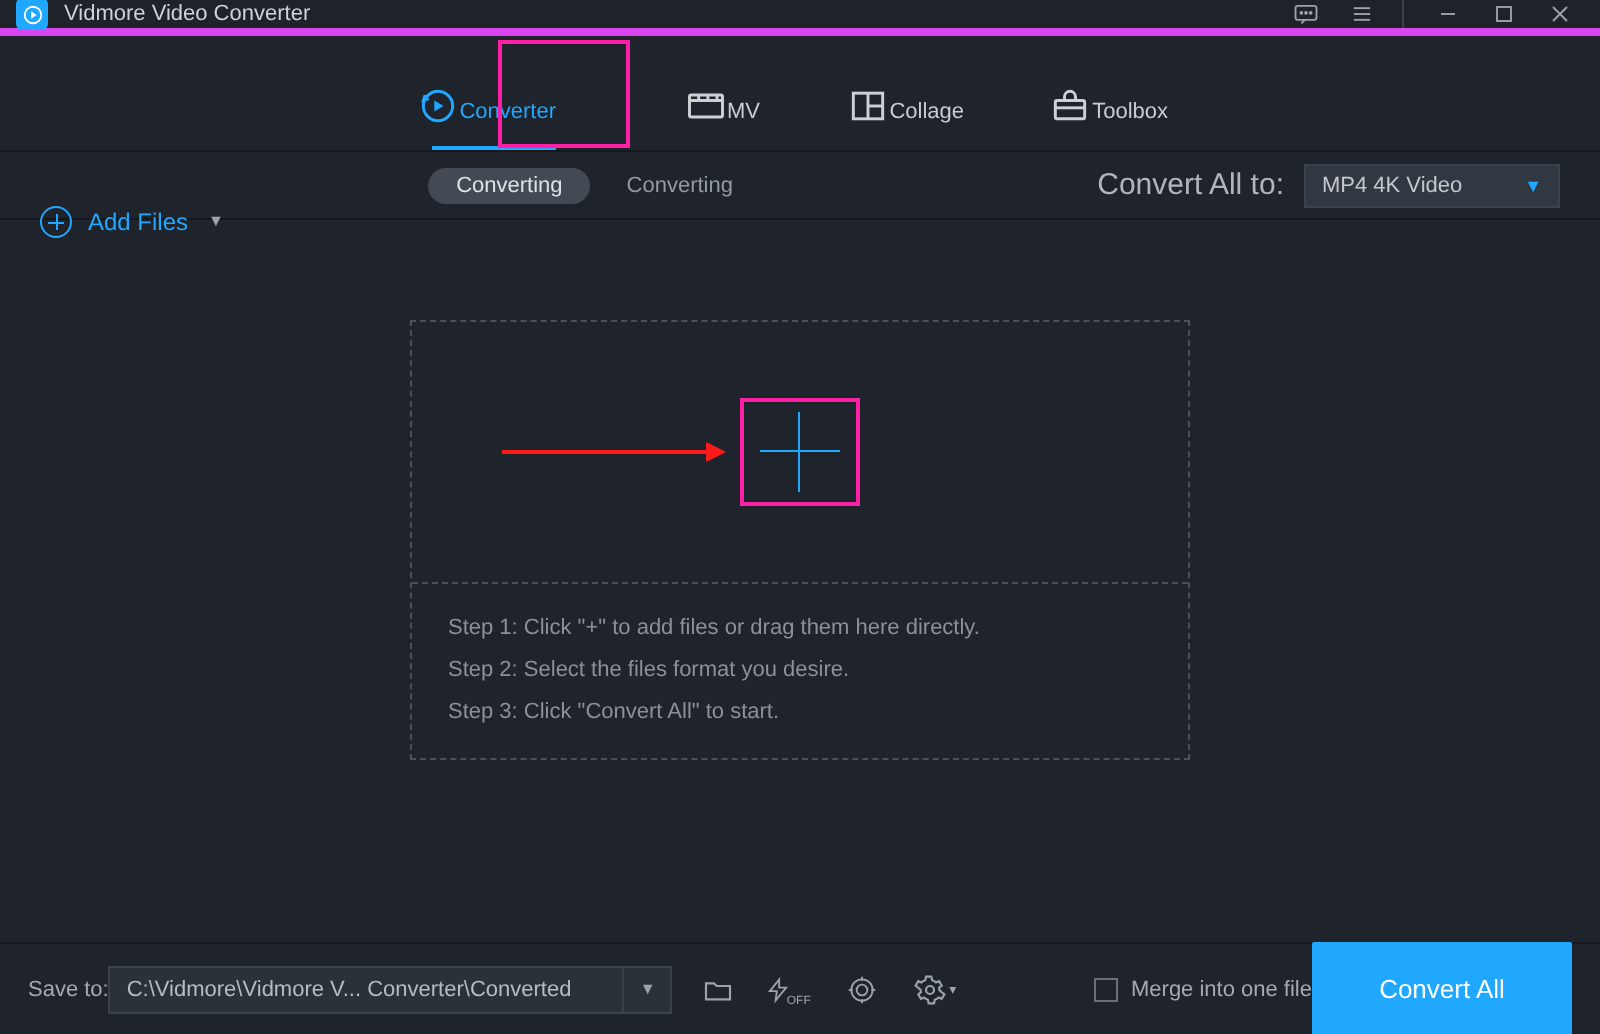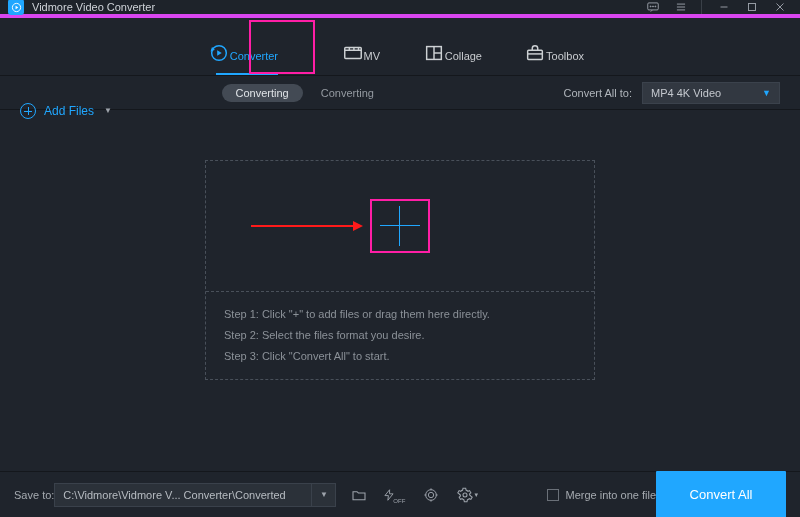--- a/index.html
+++ b/index.html
@@ -27,22 +27,22 @@
   .toolbar { height: 34px; display: flex; align-items: center; padding: 0 20px; font-size: 12px; color: #b8bdc3; border-bottom: 1px solid #14171c; }
   .addfiles { display: flex; align-items: center; color: #20a7ff; cursor: pointer; margin-top: 36px; }
   .addfiles .pluscircle { width: 16px; height: 16px; border: 1px solid #20a7ff; border-radius: 50%; position: relative; margin-right: 8px; }
   .addfiles .pluscircle::before, .addfiles .pluscircle::after { content:""; position:absolute; background:#20a7ff; }
   .addfiles .pluscircle::before { left:3px; right:3px; top:7px; height:1px; }
   .addfiles .pluscircle::after { top:3px; bottom:3px; left:7px; width:1px; }
   .addfiles .caret { margin-left: 10px; font-size: 8px; color: #9da3ab; }
   .seg { margin-left: auto; margin-right: auto; display: flex; align-items: center; gap: 18px; font-size: 11px; color: #949aa1; position: relative; left: -40px; }
   .seg .pill { background: #434a54; color: #dfe3e7; padding: 3px 14px; border-radius: 11px; cursor: pointer; }
   .seg span { cursor: pointer; }
-  .convertall-label { color: #b0b5bb; font-size: 11px; margin-right: 10px; }
-  .format-dd { width: 138px; height: 22px; background: #323841; display: flex; align-items: center; padding: 0 8px; font-size: 11px; color: #c4c8ce; border: 1px solid #3b424c; cursor: pointer; }
+  .convertall-label { color: #b0b5bb; font-size: 15px; margin-right: 10px; }
+  .format-dd { width: 128px; height: 22px; background: #323841; display: flex; align-items: center; padding: 0 8px; font-size: 11px; color: #c4c8ce; border: 1px solid #3b424c; cursor: pointer; }
   .format-dd .ddcaret { margin-left: auto; color: #20a7ff; font-size: 9px; }
 
   
   .workspace { height: 320px; position: relative; display: flex; align-items: center; justify-content: center; }
   .dropzone { width: 390px; height: 220px; border: 1px dashed #49505a; display: flex; flex-direction: column; }
   .dropzone .upper { flex: 1; display: flex; align-items: center; justify-content: center; border-bottom: 1px dashed #49505a; position: relative; }
   .plusbox { width: 60px; height: 54px; border: 2px solid #ff1ea6; display: flex; align-items: center; justify-content: center; cursor: pointer; }
   .plusbox .plus { position: relative; width: 40px; height: 40px; }
   .plusbox .plus::before { content:""; position:absolute; left:0; right:0; top:19px; height:1px; background:#20a7ff; }
   .plusbox .plus::after { content:""; position:absolute; top:0; bottom:0; left:19px; width:1px; background:#20a7ff; }

